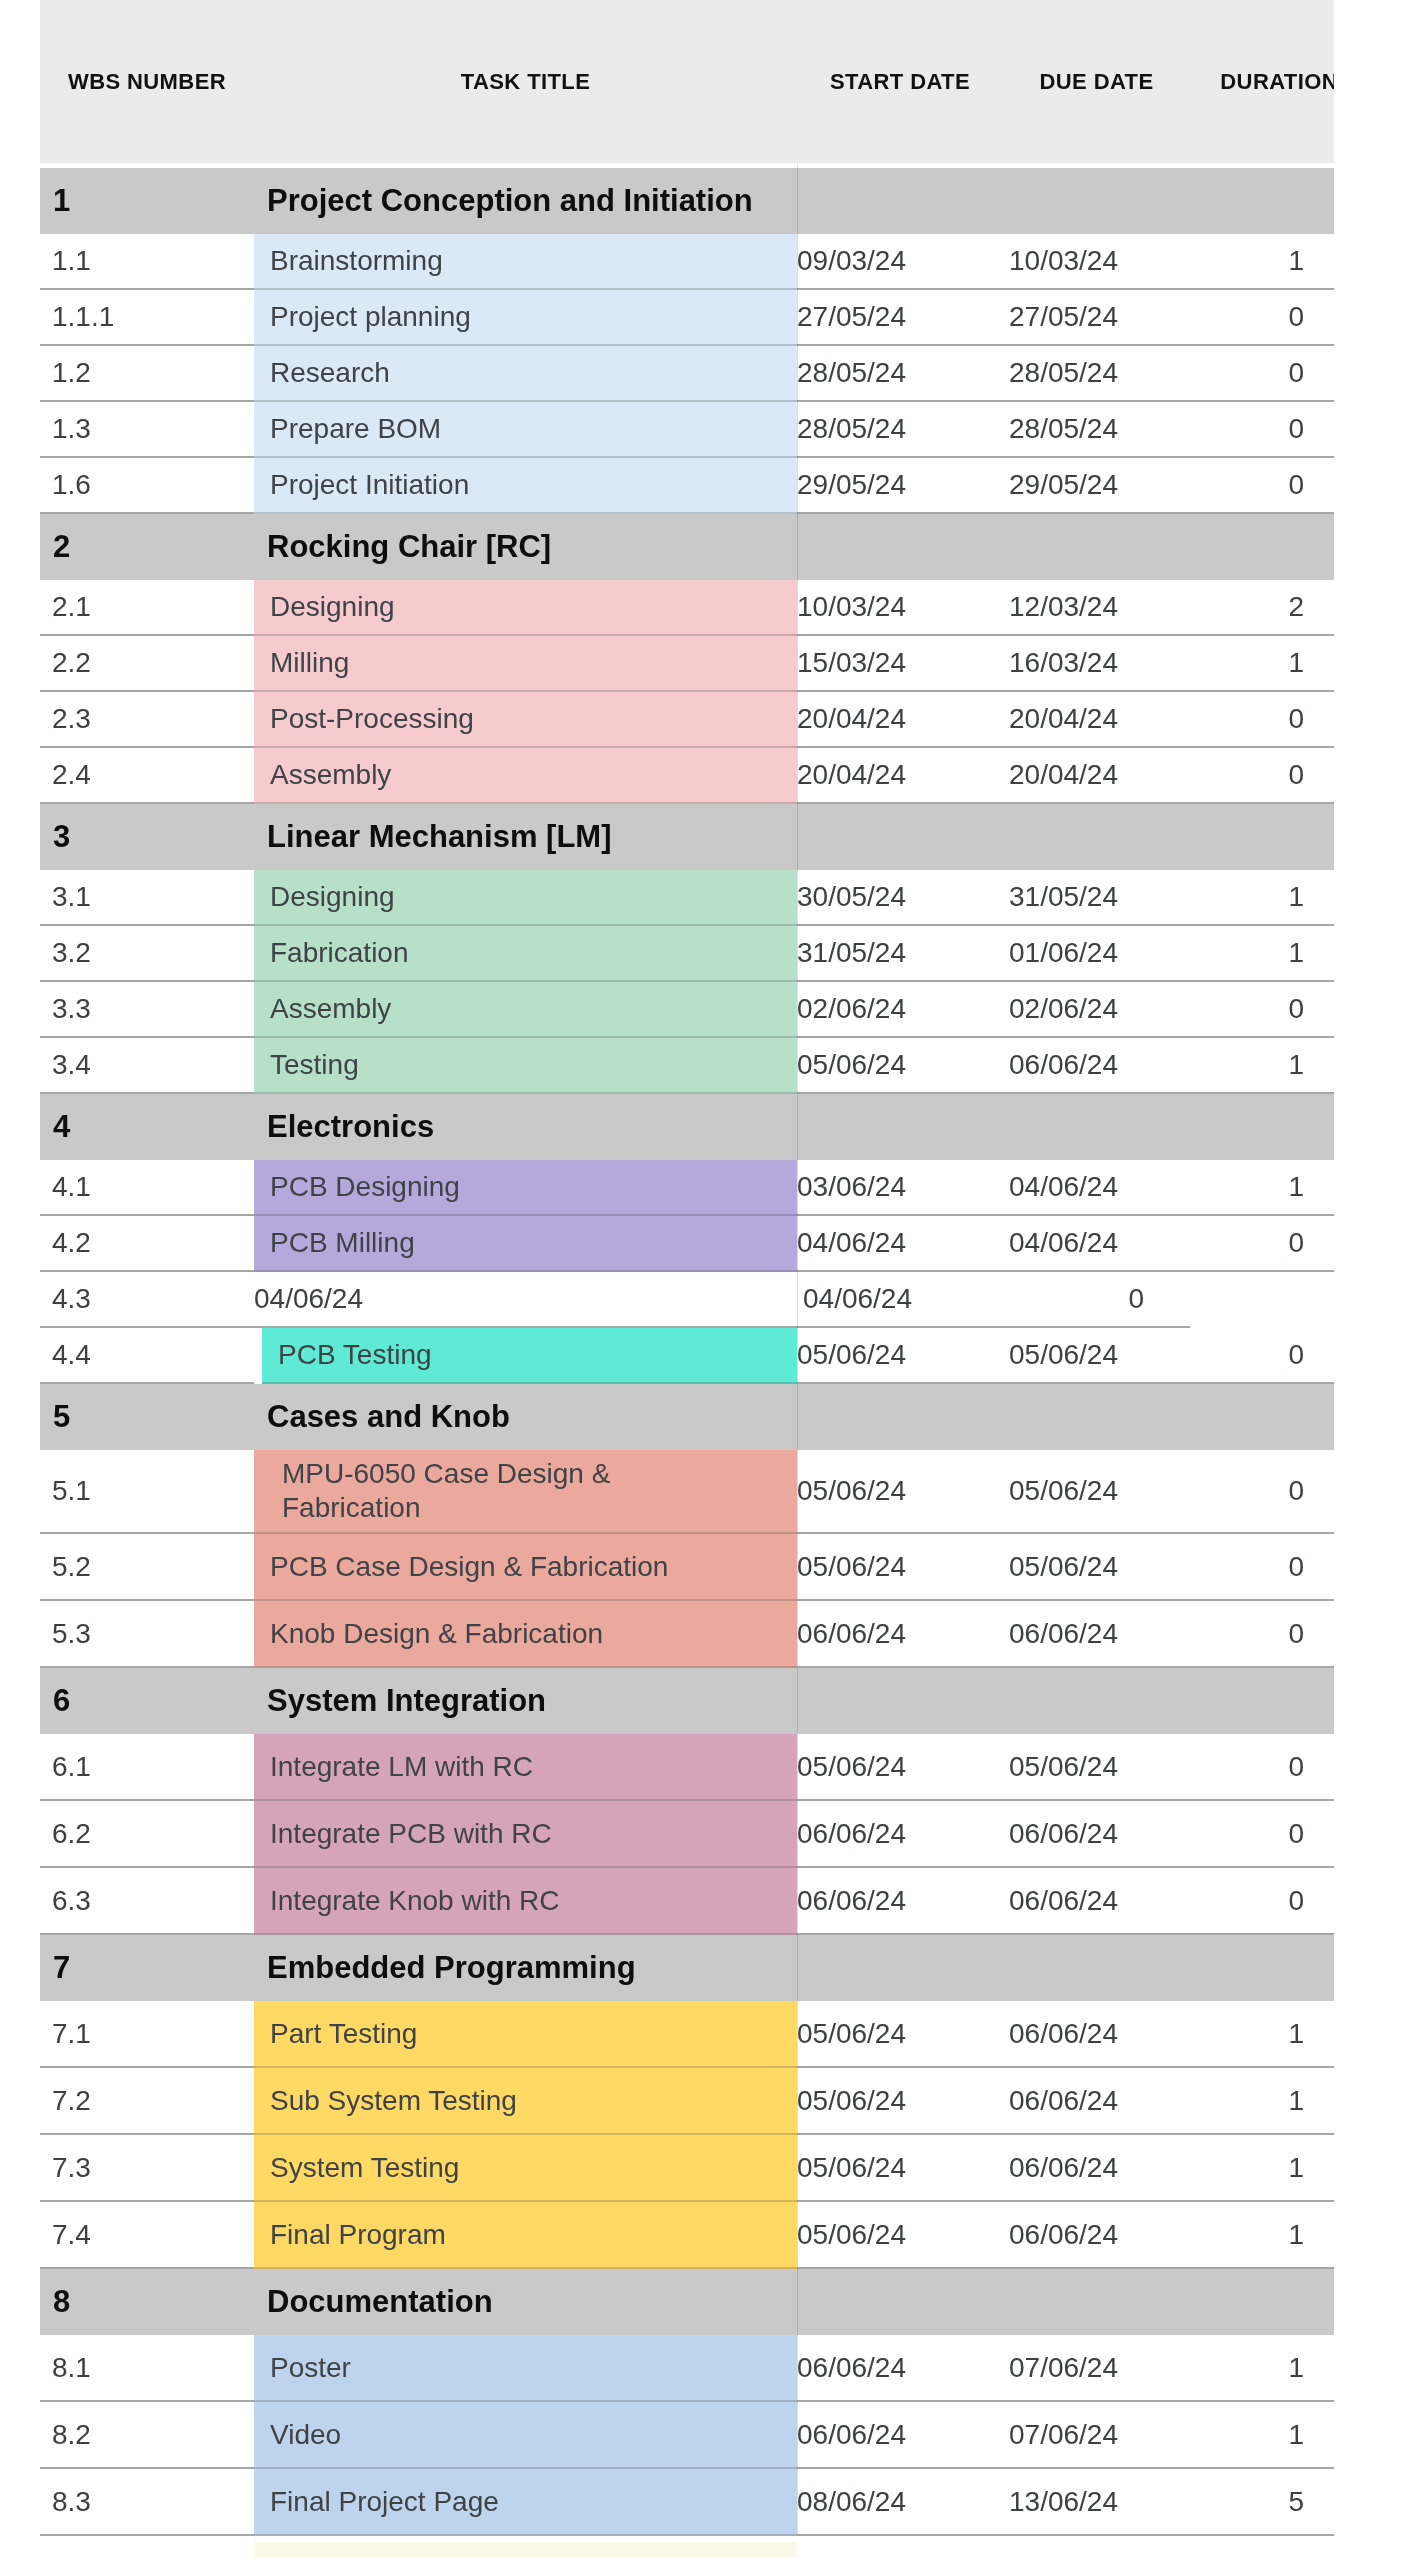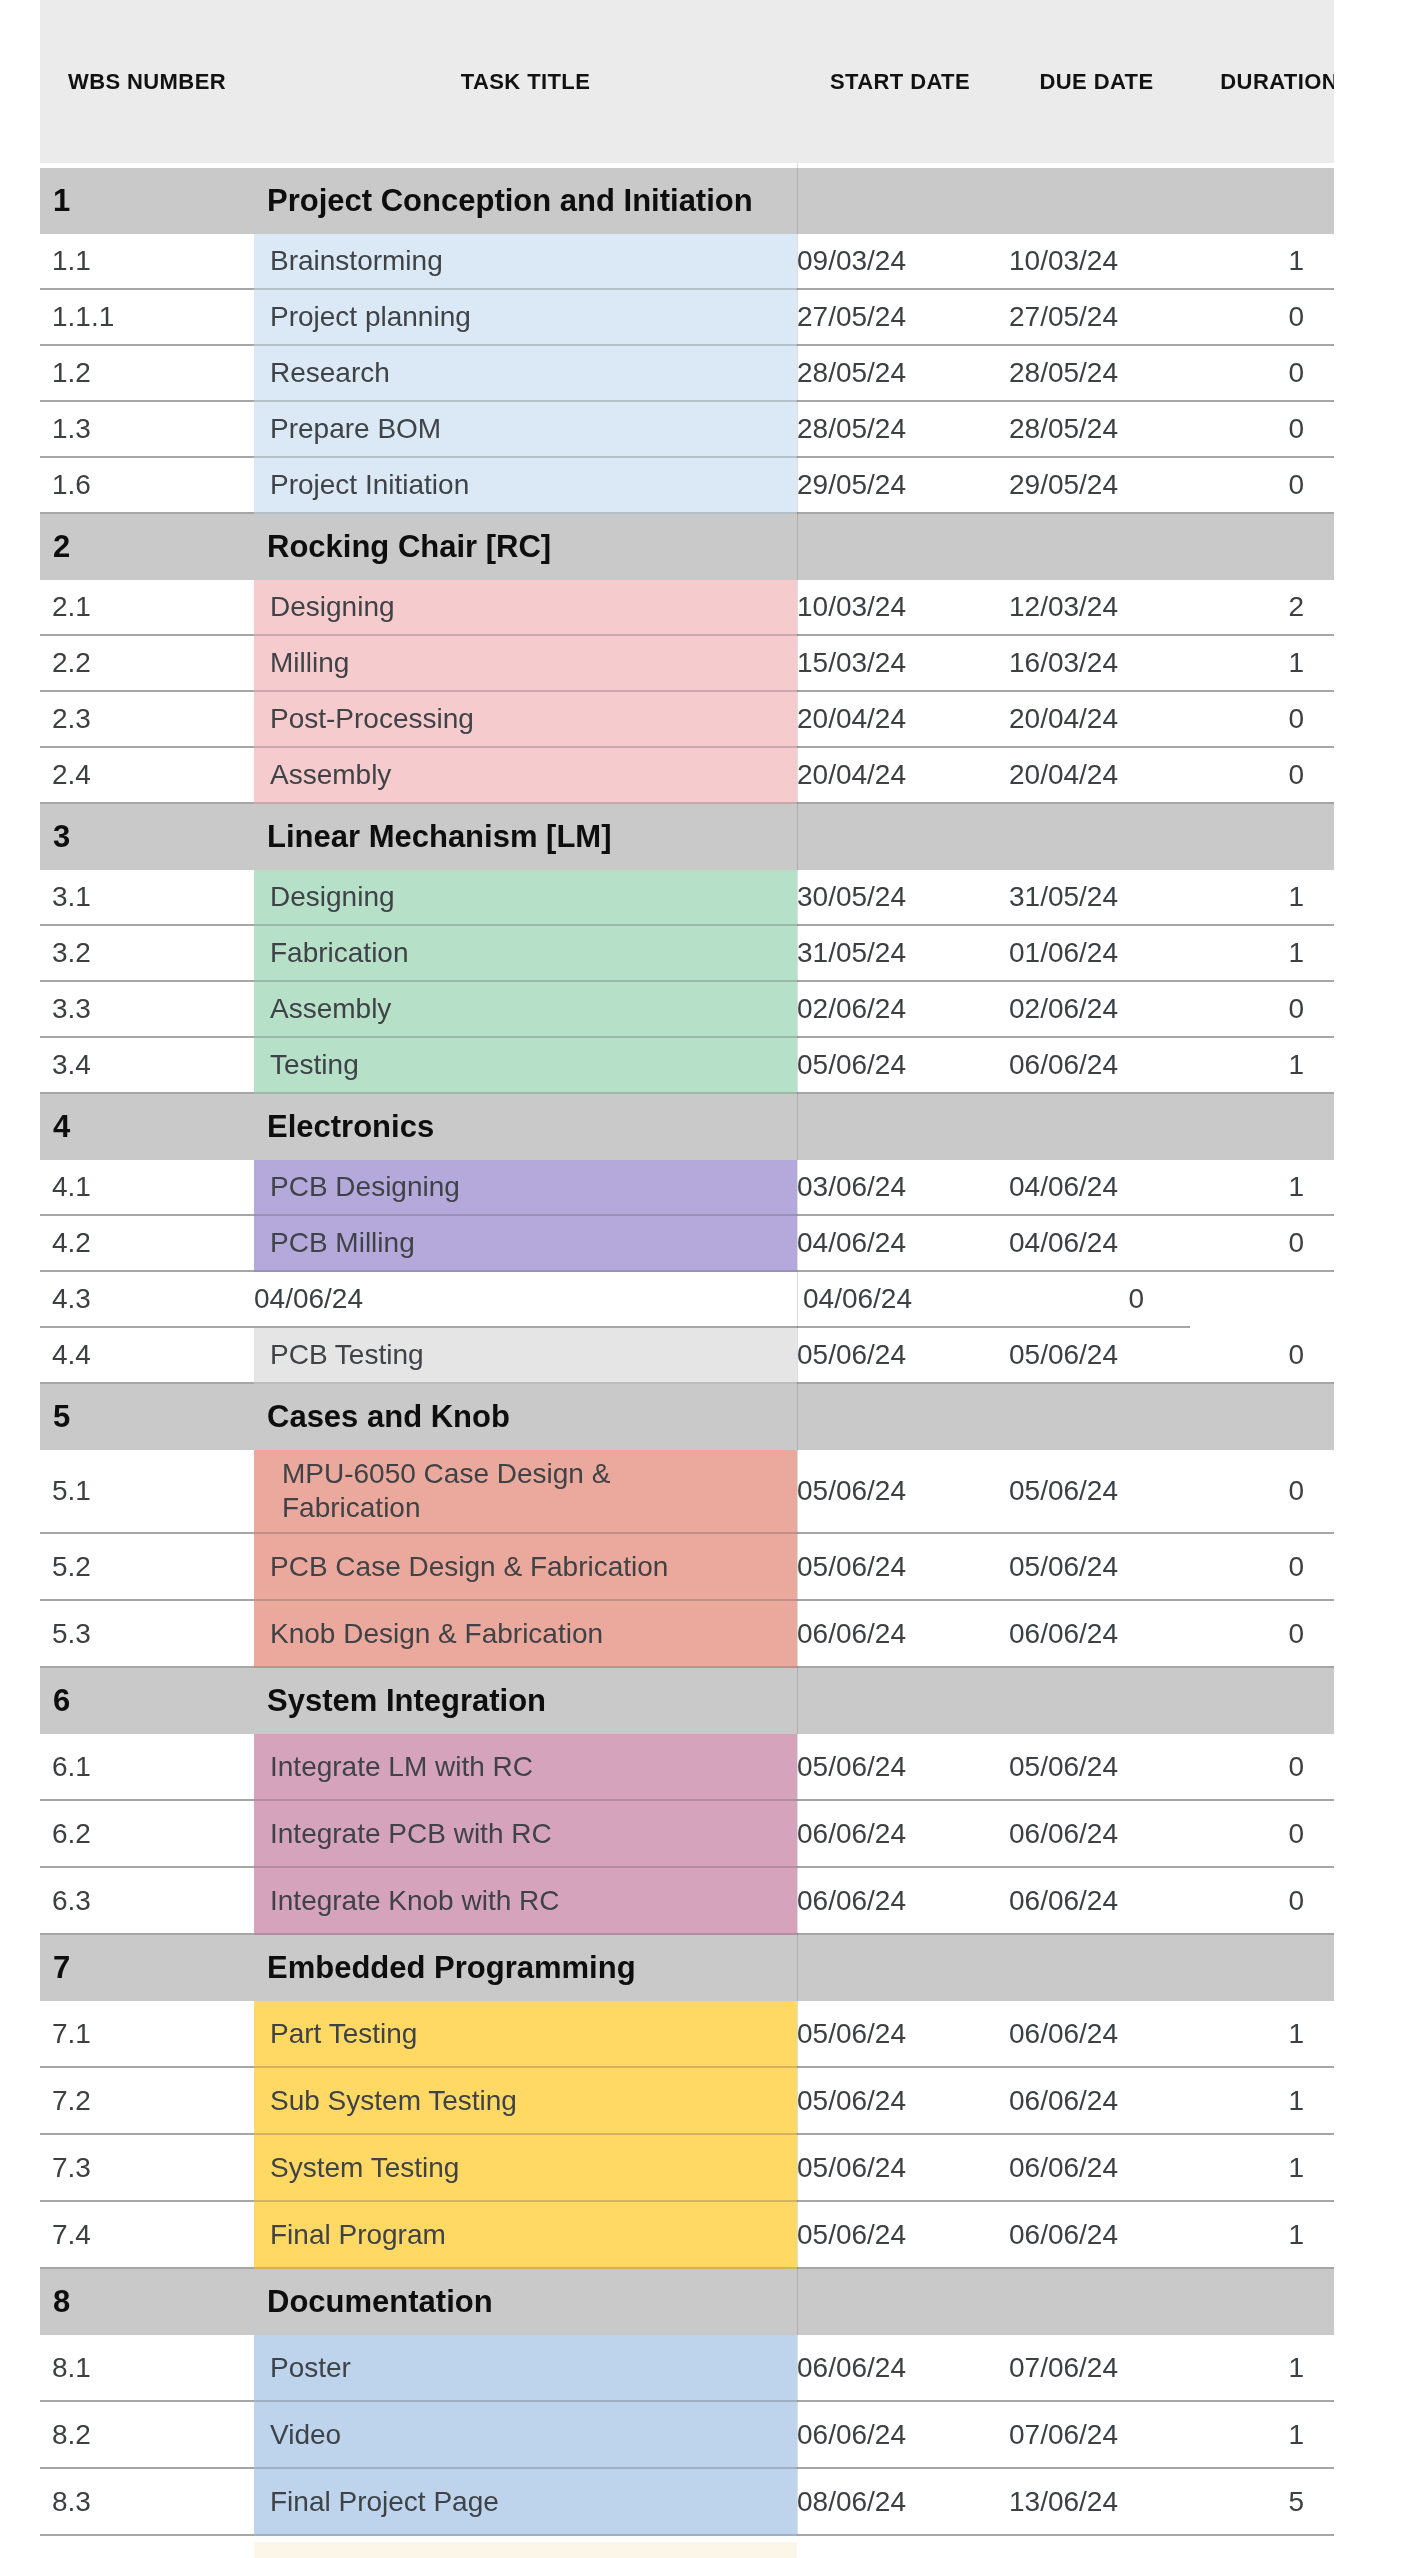--- a/index.html
+++ b/index.html
@@ -219,21 +219,21 @@
           <div class="cell c-dur">0</div>
         </div>
         <div class="row grid-cols row-sm">
           <div class="cell c-wbs">4.3</div>
           <div class="cell c-start">04/06/24</div>
           <div class="cell c-due">04/06/24</div>
           <div class="cell c-dur">0</div>
         </div>
         <div class="row grid-cols row-sm">
           <div class="cell c-wbs">4.4</div>
-          <div class="cell c-title" style="background: #e5e5e5;">
+          <div class="cell c-title" style="background: #5eead4; margin-left: 8px;">
             <div class="title-text">PCB Testing</div>
           </div>
           <div class="cell c-start">05/06/24</div>
           <div class="cell c-due">05/06/24</div>
           <div class="cell c-dur">0</div>
         </div>
         <div class="section-row" style="background: rgb(201, 201, 201);">
           <div class="band-wbs">5</div>
           <div class="band-title">Cases and Knob</div>
         </div>

